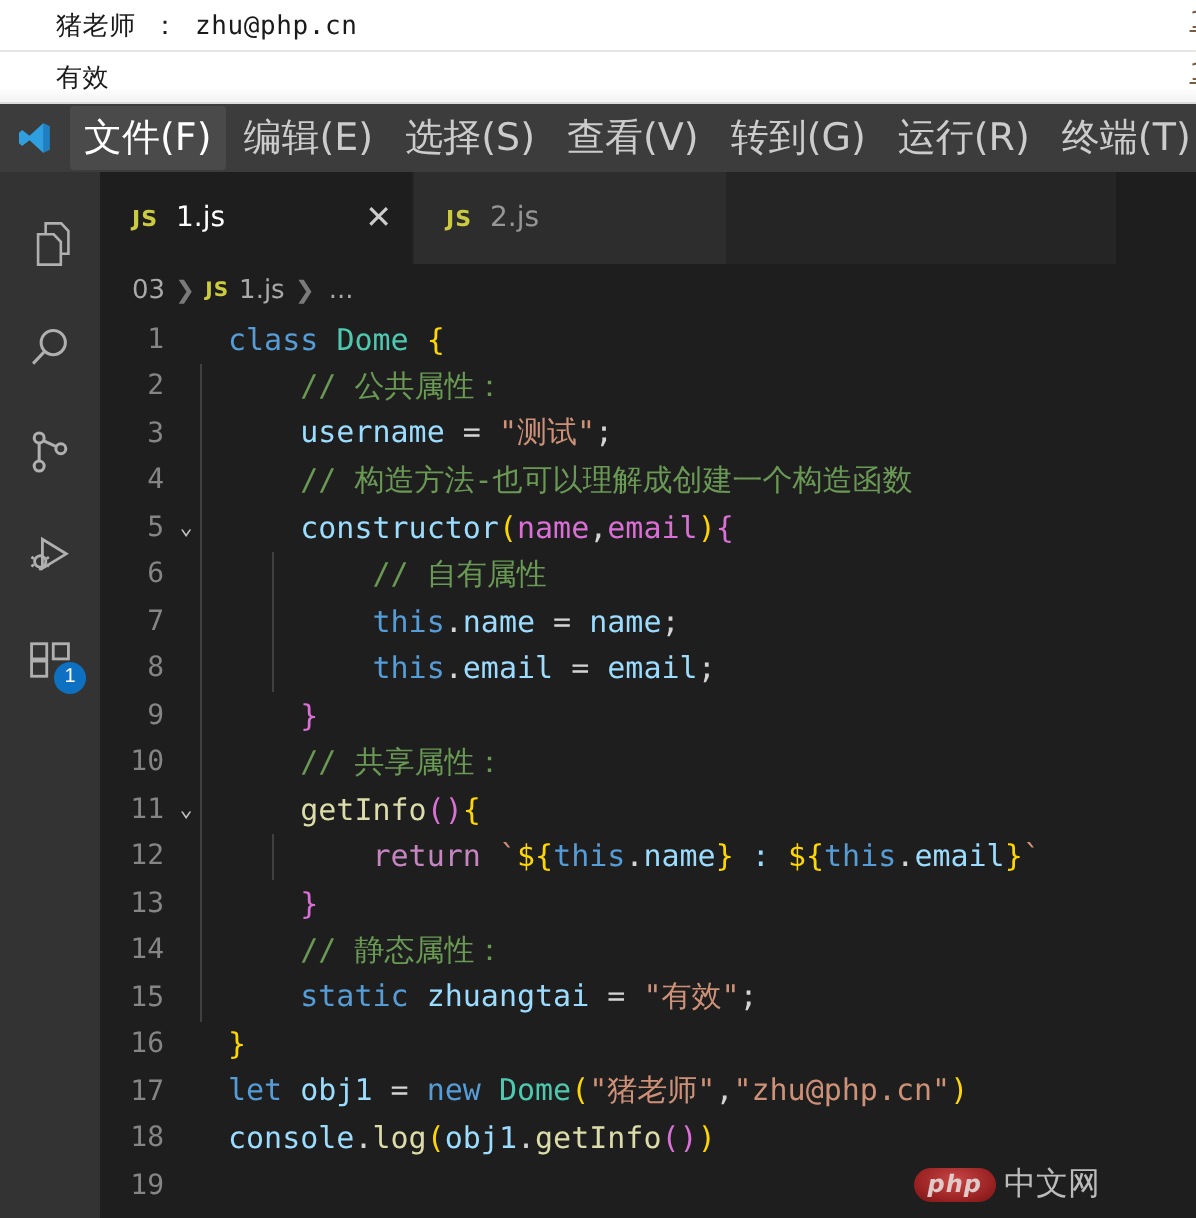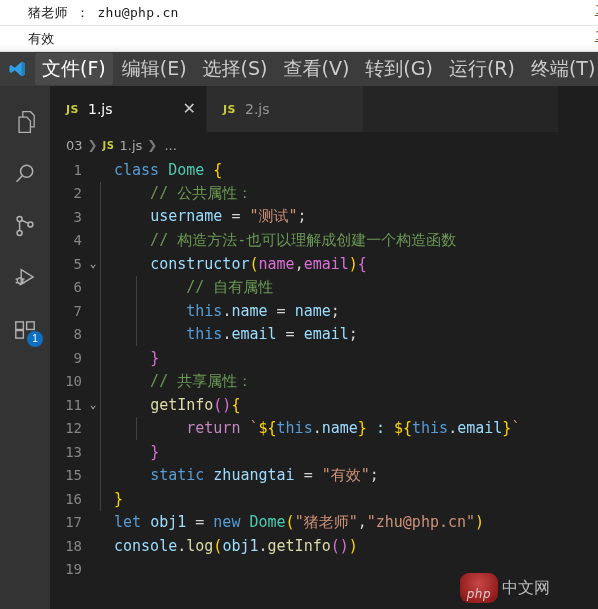--- a/index.html
+++ b/index.html
@@ -234,23 +234,23 @@
     position: absolute;
     right: 8px; bottom: 6px;
     display: flex; align-items: center;
     opacity: 0.92;
   }
   .wm-badge {
     background: radial-gradient(ellipse at 50% 35%, #d84a4a 0%, #a02020 70%, #7a1515 100%);
     color: #f0d8d8;
     font-family: "DejaVu Sans", sans-serif;
     font-size: 12px;
-    font-weight: normal;
+    font-weight: bold;
     font-style: italic;
-    padding: 14px 7px 2px 7px;
+    padding: 1px 7px 2px 7px;
     border-radius: 9px;
     letter-spacing: 0.5px;
   }
   .wm-text {
     color: #c9c9c9;
     font-size: 16px;
     margin-left: 4px;
     font-family: Liberation Serif, serif;
   }
 </style>
@@ -367,20 +367,21 @@
           <div class="code-line"><span class="ln">4</span><span class="fold"></span><span class="code-text"><span class="t-com">    // 构造方法-也可以理解成创建一个构造函数</span></span></div>
           <div class="code-line"><span class="ln">5</span><span class="fold">⌄</span><span class="code-text"><span class="t-plain">    </span><span class="t-var">constructor</span><span class="t-y">(</span><span class="t-p">name</span><span class="t-plain">,</span><span class="t-p">email</span><span class="t-y">)</span><span class="t-p">{</span></span></div>
           <div class="code-line"><span class="ln">6</span><span class="fold"></span><span class="code-text"><span class="t-com">        // 自有属性</span></span></div>
           <div class="code-line"><span class="ln">7</span><span class="fold"></span><span class="code-text"><span class="t-plain">        </span><span class="t-key">this</span><span class="t-plain">.</span><span class="t-var">name</span><span class="t-plain"> = </span><span class="t-var">name</span><span class="t-plain">;</span></span></div>
           <div class="code-line"><span class="ln">8</span><span class="fold"></span><span class="code-text"><span class="t-plain">        </span><span class="t-key">this</span><span class="t-plain">.</span><span class="t-var">email</span><span class="t-plain"> = </span><span class="t-var">email</span><span class="t-plain">;</span></span></div>
           <div class="code-line"><span class="ln">9</span><span class="fold"></span><span class="code-text"><span class="t-plain">    </span><span class="t-p">}</span></span></div>
           <div class="code-line"><span class="ln">10</span><span class="fold"></span><span class="code-text"><span class="t-com">    // 共享属性：</span></span></div>
           <div class="code-line"><span class="ln">11</span><span class="fold">⌄</span><span class="code-text"><span class="t-plain">    </span><span class="t-fn">getInfo</span><span class="t-p">()</span><span class="t-y">{</span></span></div>
           <div class="code-line"><span class="ln">12</span><span class="fold"></span><span class="code-text"><span class="t-plain">        </span><span class="t-ctrl">return</span><span class="t-plain"> </span><span class="t-str">`</span><span class="t-y">${</span><span class="t-key">this</span><span class="t-plain">.</span><span class="t-var">name</span><span class="t-y">}</span><span class="t-var"> : </span><span class="t-y">${</span><span class="t-key">this</span><span class="t-plain">.</span><span class="t-var">email</span><span class="t-y">}</span><span class="t-str">`</span></span></div>
           <div class="code-line"><span class="ln">13</span><span class="fold"></span><span class="code-text"><span class="t-plain">    </span><span class="t-p">}</span></span></div>
+          <div class="code-line"><span class="ln">14</span><span class="fold"></span><span class="code-text"><span class="t-com">    // 静态属性：</span></span></div>
           <div class="code-line"><span class="ln">15</span><span class="fold"></span><span class="code-text"><span class="t-plain">    </span><span class="t-key">static</span><span class="t-plain"> </span><span class="t-var">zhuangtai</span><span class="t-plain"> = </span><span class="t-str">"有效"</span><span class="t-plain">;</span></span></div>
           <div class="code-line"><span class="ln">16</span><span class="fold"></span><span class="code-text"><span class="t-y">}</span></span></div>
           <div class="code-line"><span class="ln">17</span><span class="fold"></span><span class="code-text"><span class="t-key">let</span><span class="t-plain"> </span><span class="t-var">obj1</span><span class="t-plain"> = </span><span class="t-key">new</span><span class="t-plain"> </span><span class="t-type">Dome</span><span class="t-y">(</span><span class="t-str">"猪老师"</span><span class="t-plain">,</span><span class="t-str">"zhu@php.cn"</span><span class="t-y">)</span></span></div>
           <div class="code-line"><span class="ln">18</span><span class="fold"></span><span class="code-text"><span class="t-var">console</span><span class="t-plain">.</span><span class="t-fn">log</span><span class="t-y">(</span><span class="t-var">obj1</span><span class="t-plain">.</span><span class="t-fn">getInfo</span><span class="t-p">()</span><span class="t-y">)</span></span></div>
           <div class="code-line"><span class="ln">19</span><span class="fold"></span></div>
         </div>
       <div class="watermark">
         <span class="wm-badge">php</span>
         <span class="wm-text">中文网</span>
       </div>

